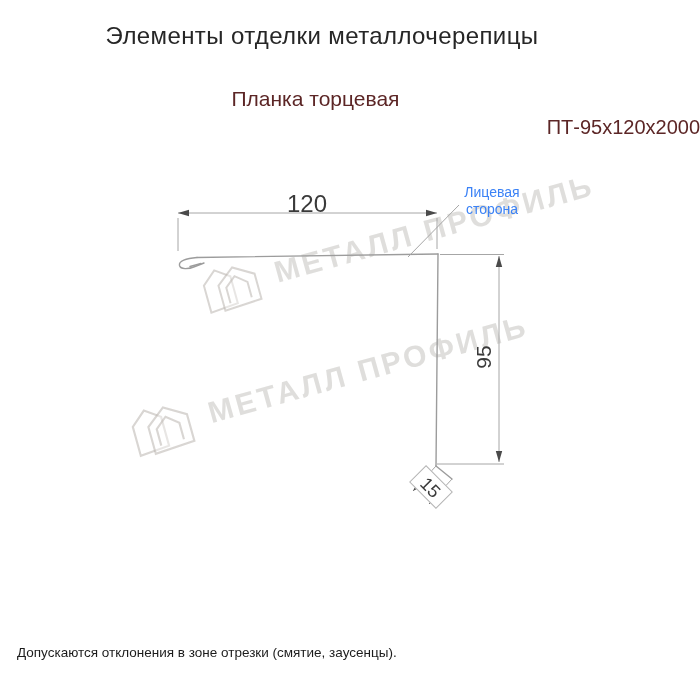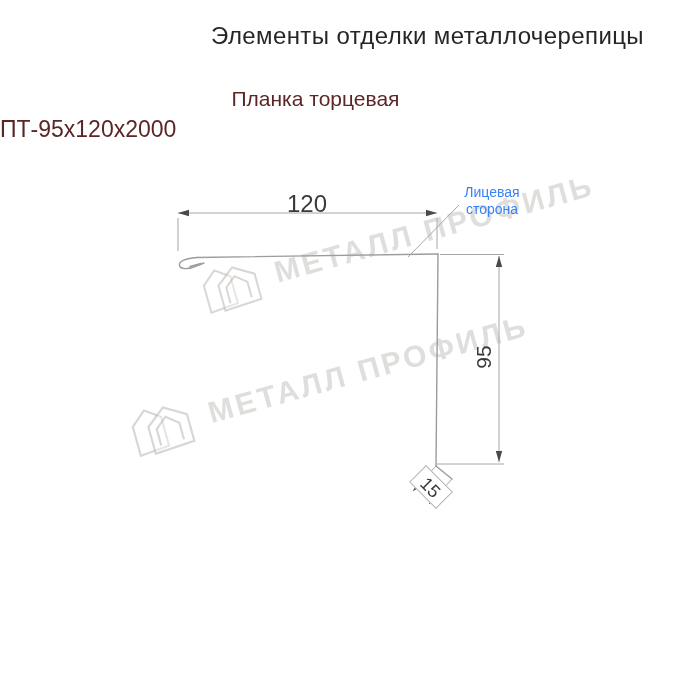--- a/index.html
+++ b/index.html
@@ -2,30 +2,30 @@
 <html><head>
 <meta charset="utf-8">
 <style>
   html,body{margin:0;padding:0;}
   body{
     width:700px;height:700px;background:#ffffff;position:relative;
     font-family:"Liberation Sans", sans-serif;overflow:hidden;
   }
   .abs{position:absolute;}
   .page-title{
-    top:22px;left:0;width:644px;text-align:right;
+    top:22px;left:0;width:644px;text-align:center;
     font-size:24px;color:#262626;letter-spacing:.4px;z-index:3;
   }
   .product-name{
     top:87px;left:0;width:631px;text-align:center;
     font-size:21px;color:#5c2626;z-index:3;
   }
   .product-code{
-    top:116px;left:0;width:700px;text-align:left;
-    font-size:23px;color:#5c2626;z-index:3;
+    top:116px;left:0;width:700px;text-align:right;
+    font-size:20px;color:#5c2626;z-index:3;
   }
   .watermark{
     display:flex;align-items:center;gap:10px;height:64px;
     transform-origin:left center;z-index:1;pointer-events:none;
   }
   .wm1{left:200px;top:262px;transform:rotate(-15.5deg);}
   .wm2{left:128px;top:404px;transform:rotate(-15.5deg);}
   .wm-text{
     font-size:30px;font-weight:bold;letter-spacing:3px;white-space:nowrap;
     color:rgba(172,167,162,0.38);
@@ -111,13 +111,14 @@
     <path d="M429,504 L438.3,499.3 L433.7,494.7 Z"></path>
   </g>
 </svg>
 
 <div class="abs dim-label dim-120">120</div>
 <div class="abs dim-label dim-95">95</div>
 <div class="abs dim-label dim-15">15</div>
 <div class="abs face-label">Лицевая сторона</div>
 
 <div class="abs footer-notes">
+  <div>Допускаются отклонения в зоне отрезки (смятие, заусенцы).</div>
 </div>
 
 </body></html>

